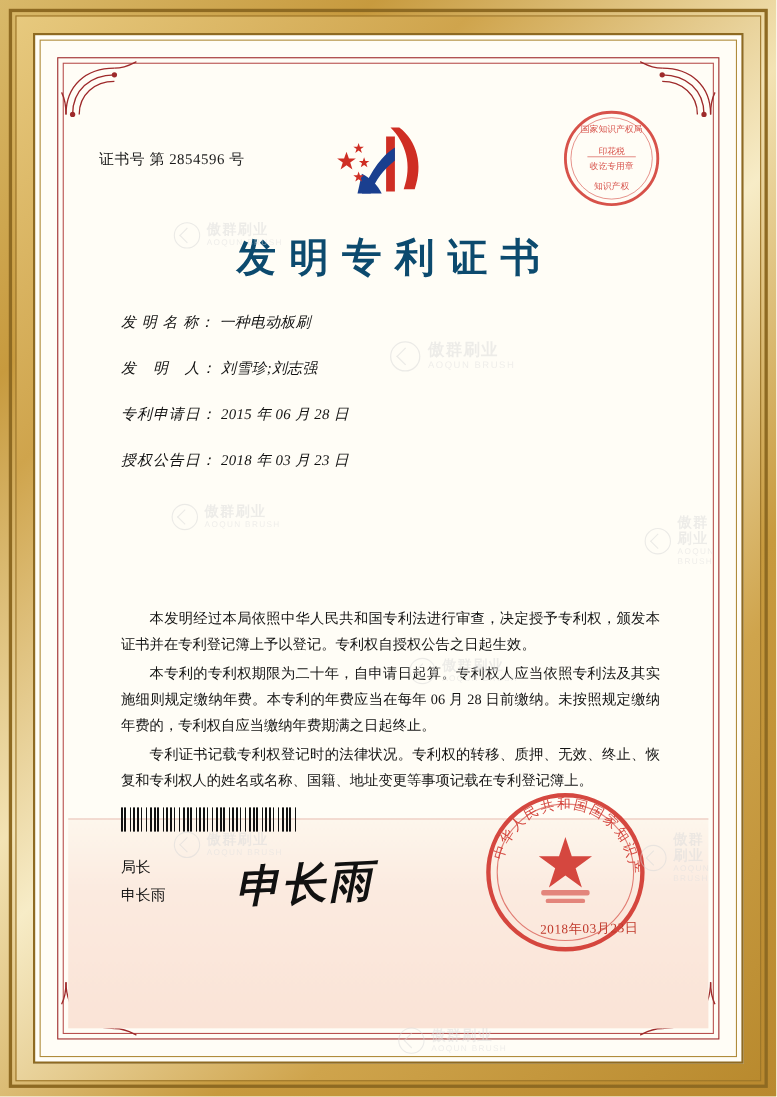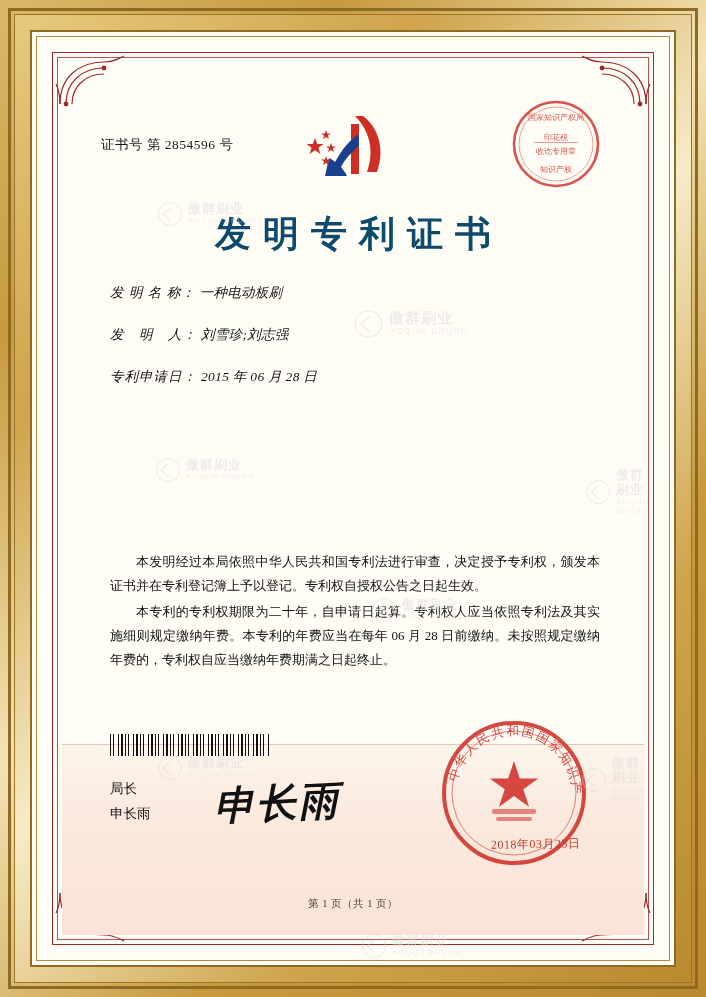--- a/index.html
+++ b/index.html
@@ -84,21 +84,21 @@
   .content {
     position: absolute;
     left: 62px;
     top: 62px;
     right: 62px;
     bottom: 62px;
     box-sizing: border-box;
   }
   .cert-no {
     position: absolute;
-    left: 39px;
+    left: 28px;
     top: 74px;
     font-size: 13.5px;
     color: #1a1a1a;
     letter-spacing: 0.5px;
   }
   
   .logo {
     position: absolute;
     left: 50%;
     top: 48px;
@@ -381,38 +381,41 @@
     <div class="fields">
       <div class="field">
         <span class="label">发 明 名 称：</span><span class="value">一种电动板刷</span>
       </div>
       <div class="field">
         <span class="label">发　明　人：</span><span class="value">刘雪珍;刘志强</span>
       </div>
       <div class="field">
         <span class="label">专利申请日：</span><span class="value">2015 年 06 月 28 日</span>
       </div>
+      <div class="field">
+        <span class="label">授权公告日：</span><span class="value">2018 年 03 月 23 日</span>
+      </div>
     </div>
 
     <div class="paragraphs">
       <p>本发明经过本局依照中华人民共和国专利法进行审查，决定授予专利权，颁发本证书并在专利登记簿上予以登记。专利权自授权公告之日起生效。</p>
       <p>本专利的专利权期限为二十年，自申请日起算。专利权人应当依照专利法及其实施细则规定缴纳年费。本专利的年费应当在每年 06 月 28 日前缴纳。未按照规定缴纳年费的，专利权自应当缴纳年费期满之日起终止。</p>
+      <p>专利证书记载专利权登记时的法律状况。专利权的转移、质押、无效、终止、恢复和专利权人的姓名或名称、国籍、地址变更等事项记载在专利登记簿上。</p>
     </div>
 
     <div class="barcode">
       <div class="barcode-stripes"></div>
     </div>
 
     <div class="signer">
       <div>局长</div>
       <div>申长雨</div>
     </div>
     <div class="handwriting">申长雨</div>
 
-    <div class="page-footer">第 1 页（共 1 页）</div>
 
     <div class="seal-top">
       <svg viewBox="0 0 92 92" xmlns="http://www.w3.org/2000/svg">
         <circle cx="46" cy="46" r="42" fill="none" stroke="#d0342c" stroke-width="2.6" opacity="0.85"></circle>
         <circle cx="46" cy="46" r="37" fill="none" stroke="#d0342c" stroke-width="0.8" opacity="0.6"></circle>
         <g fill="#d0342c" opacity="0.85" font-family="DejaVu Serif, serif" font-size="8" text-anchor="middle">
           <text x="46" y="22">国家知识产权局</text>
           <text x="46" y="42">印花税</text>
           <text x="46" y="56">收讫专用章</text>
           <text x="46" y="74">知识产权</text>

